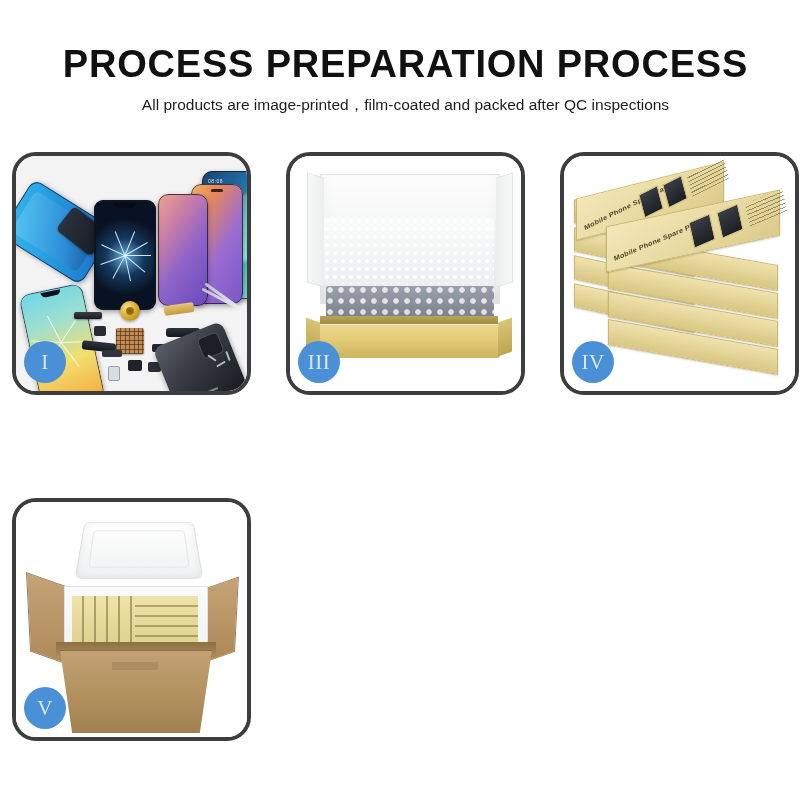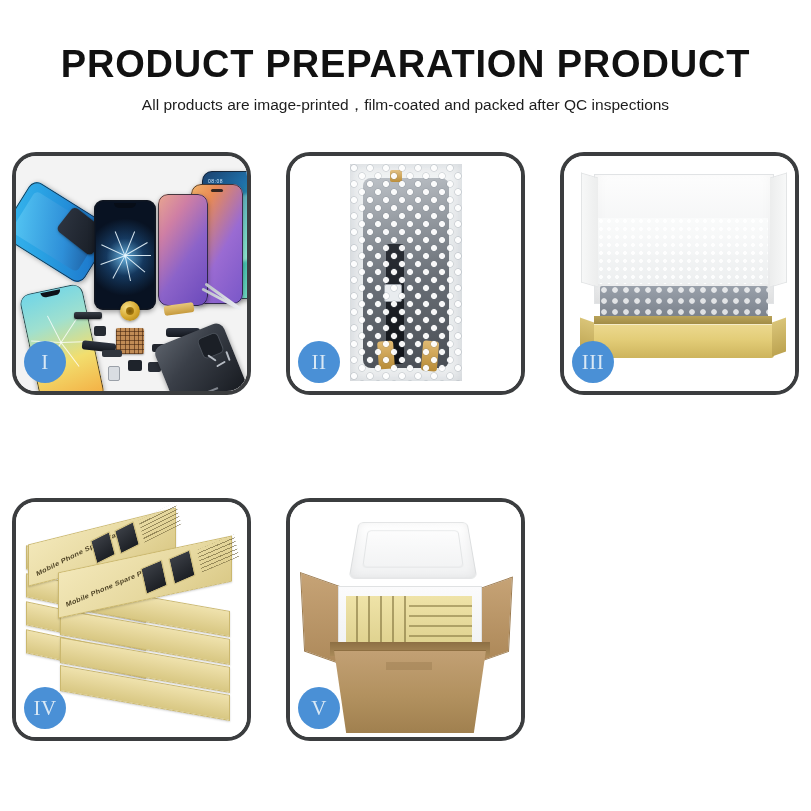--- a/index.html
+++ b/index.html
@@ -505,21 +505,21 @@
     position:absolute; left:132px; top:72px; width:2px; height:128px;
     background: rgba(110,88,54,.55);
   }
 </style>
 </head>
 <body>
 
 <div class="page">
 
   <div class="header">
-    <h1 class="main-title">PRODUCT PREPARATION PRODUCT</h1>
+    <h1 class="main-title">PROCESS PREPARATION PROCESS</h1>
     <p class="sub-title">All products are image-printed，film-coated and packed after QC inspections</p>
   </div>
 
   <div class="grid">
 
     <div class="panel p1">
       <div class="panel-photo">
         <div class="stage">
 
           <div class="ph ph-tilt">
@@ -592,38 +592,20 @@
               <i></i>
               <i></i>
             </div>
         </div>
       </div>
       <div class="badge">
         <span class="badge-text">I</span>
       </div>
     </div>
 
-    <div class="panel p2">
-      <div class="panel-photo">
-        <div class="stage">
-          <div class="bubblebag">
-            <div class="inner"></div>
-            <div class="blackstrip"></div>
-            <div class="conn"></div>
-            <div class="tabT"></div>
-            <div class="tabL"></div>
-            <div class="tabR"></div>
-            <div class="bubbles"></div>
-          </div>
-        </div>
-      </div>
-      <div class="badge">
-        <span class="badge-text">II</span>
-      </div>
-    </div>
 
     <div class="panel p3">
       <div class="panel-photo">
         <div class="stage">
           <div class="b3-lid"></div>
           <div class="b3-foam"></div>
           <div class="b3-bubble"></div>
           <div class="b3-inner-edge"></div>
           <div class="b3-front"></div>
         </div>

